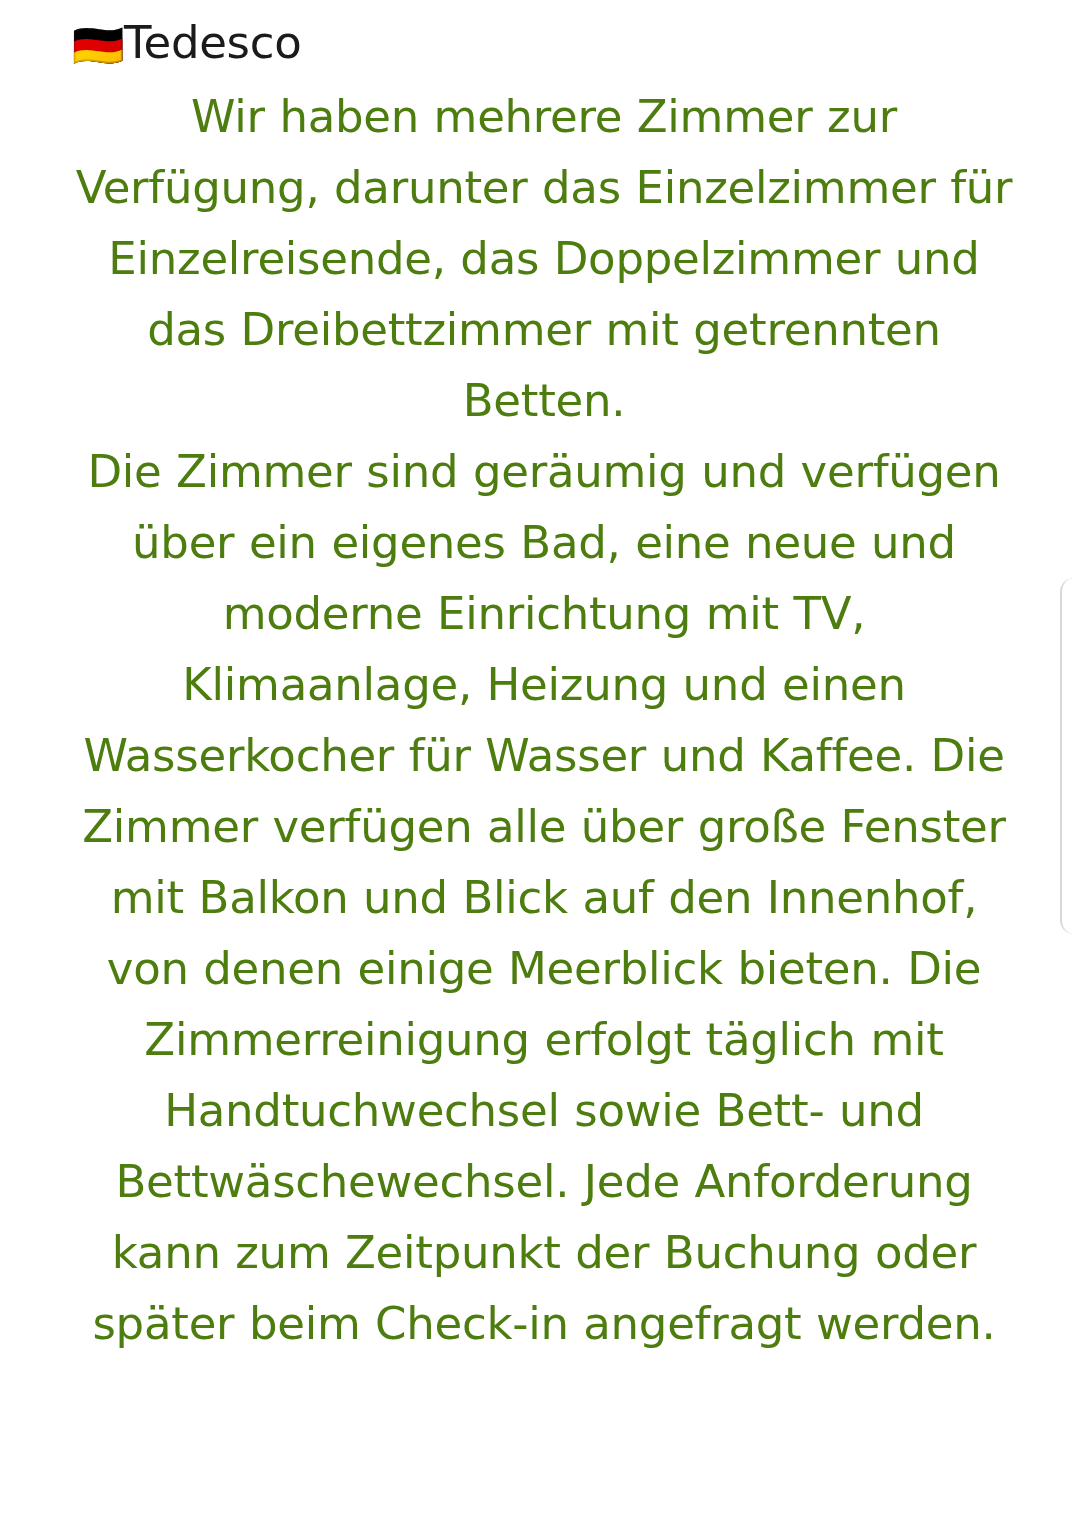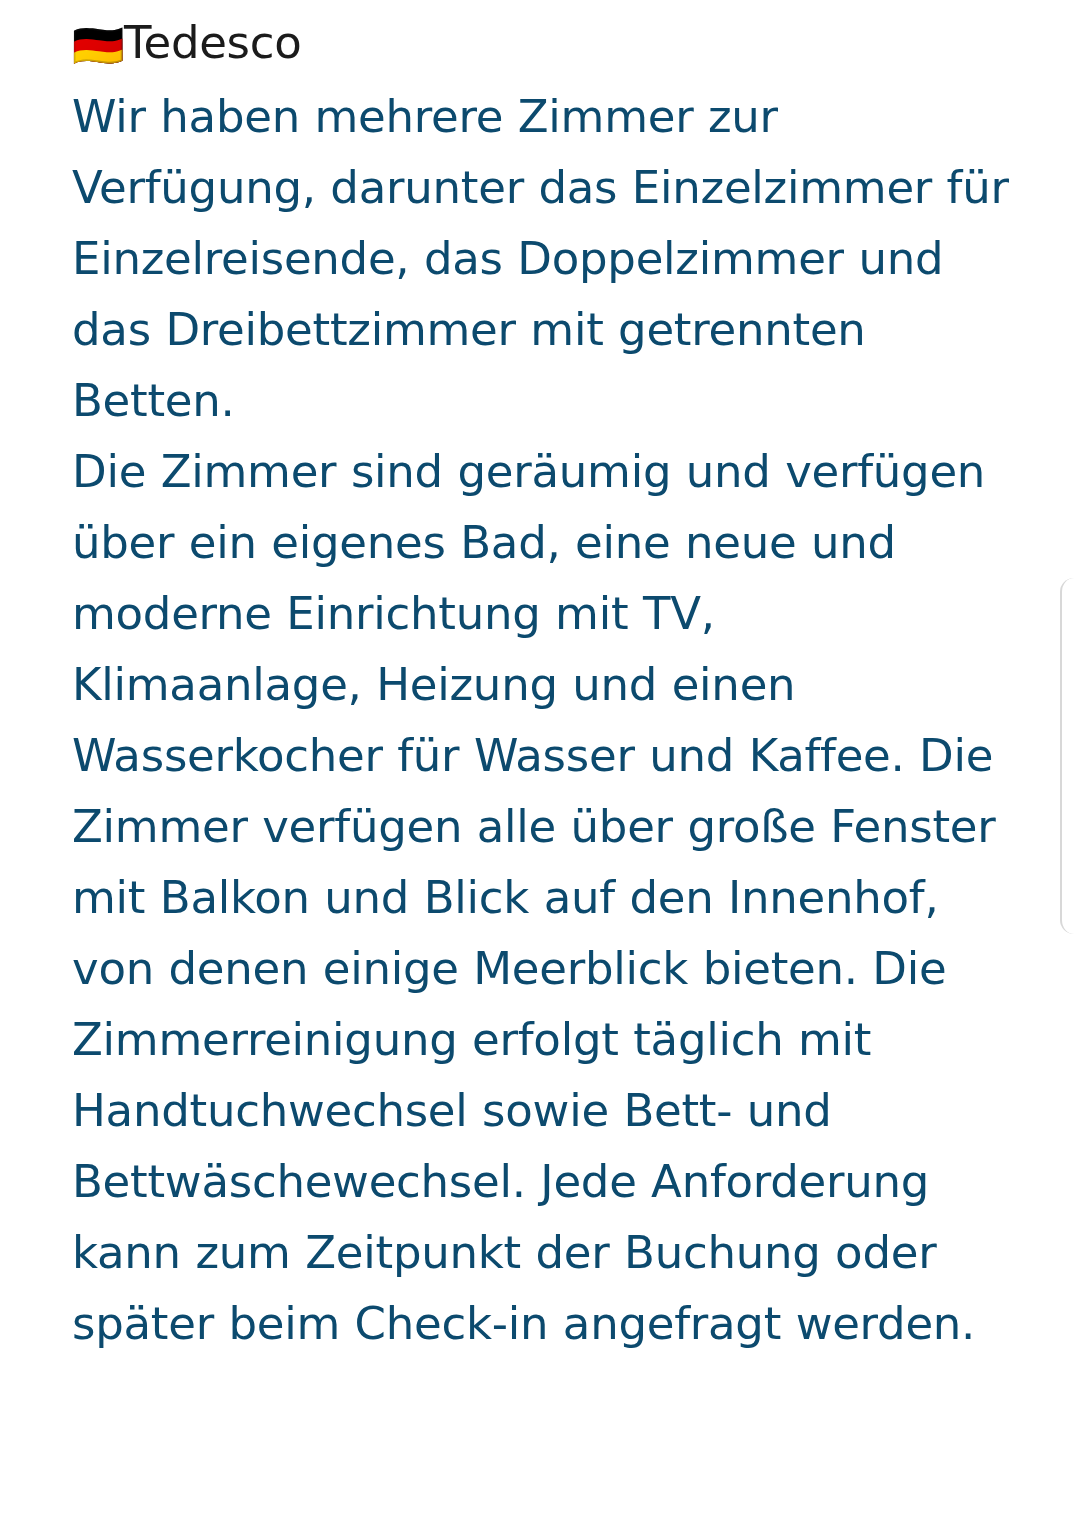--- a/index.html
+++ b/index.html
@@ -34,25 +34,26 @@
     margin: 0 0 2px 0;
   }
   .flag {
     font-size: 42px;
     line-height: 66px;
     vertical-align: -2px;
   }
   .body-text {
     font-size: 45px;
     line-height: 71px;
-    color: #0c4a6e;
+    color: #4d7c0f;
     font-weight: 400;
     letter-spacing: -0.25px;
     margin: 0;
     word-spacing: 0.5px;
+    text-align: center;
   }
   .para + .para {
     margin-top: 0;
   }
   
   .scroll-indicator {
     position: absolute;
     right: 0px;
     top: 578px;
     width: 14px;

